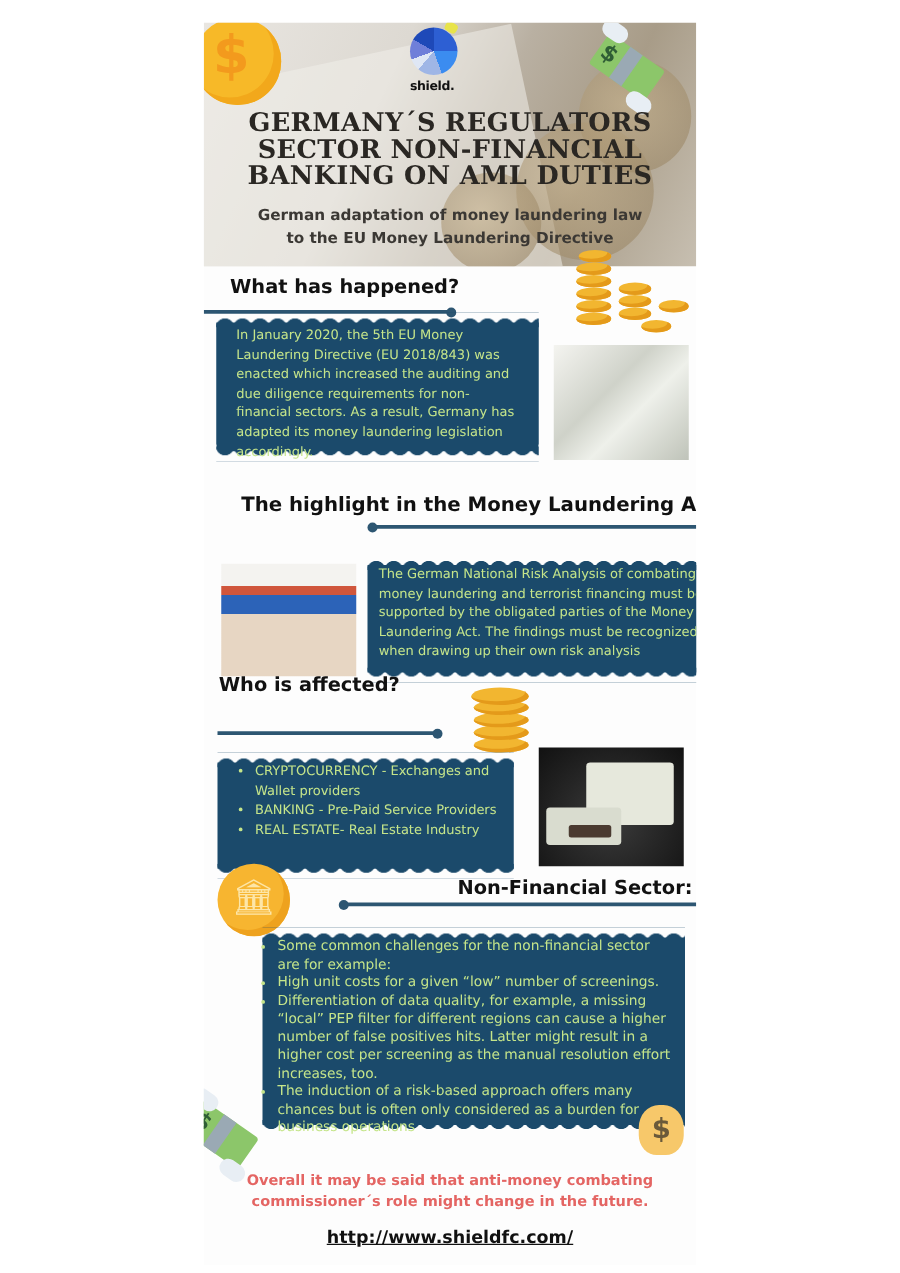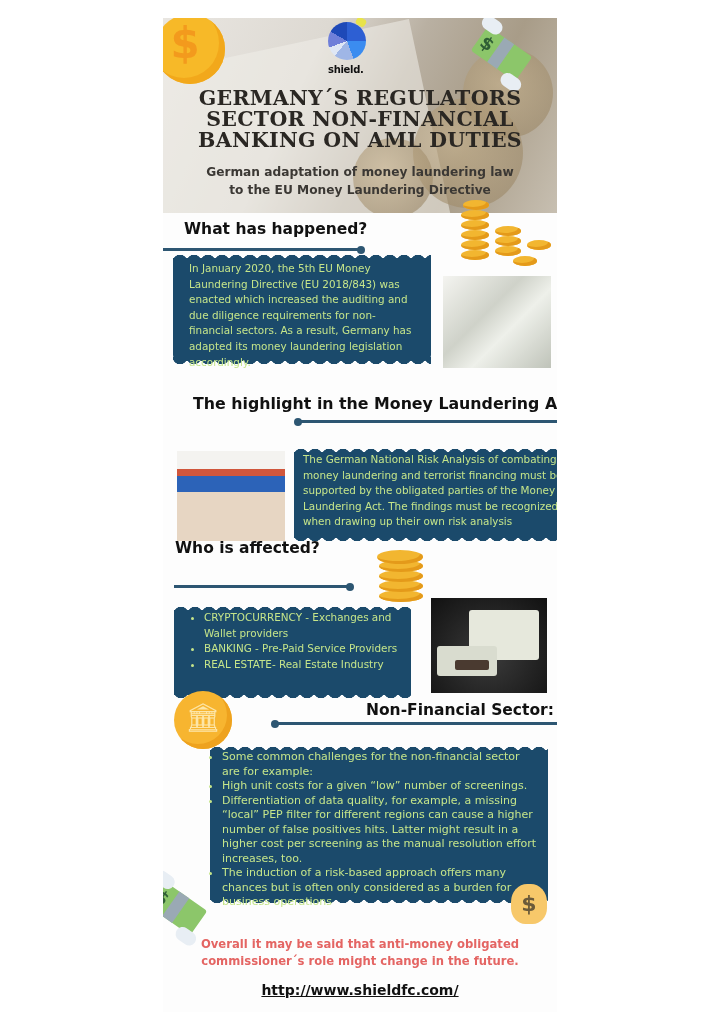--- a/index.html
+++ b/index.html
@@ -169,17 +169,17 @@
       </div>
     <div class="wing" style="left:-10px;top:-8px;"></div>
     <div class="wing" style="left:40px;top:26px;"></div>
   </div>
 
   <div class="moneybag">
       <span>$</span>
     </div>
 
   <div class="conclusion">
-    <div>Overall it may be said that anti-money obligated</div>
+    <div>Overall it may be said that anti-money combating</div>
     <div>commissioner´s role might change in the future.</div>
   </div>
   <div class="url">http://www.shieldfc.com/</div>
 </div>
 
 </body></html>

